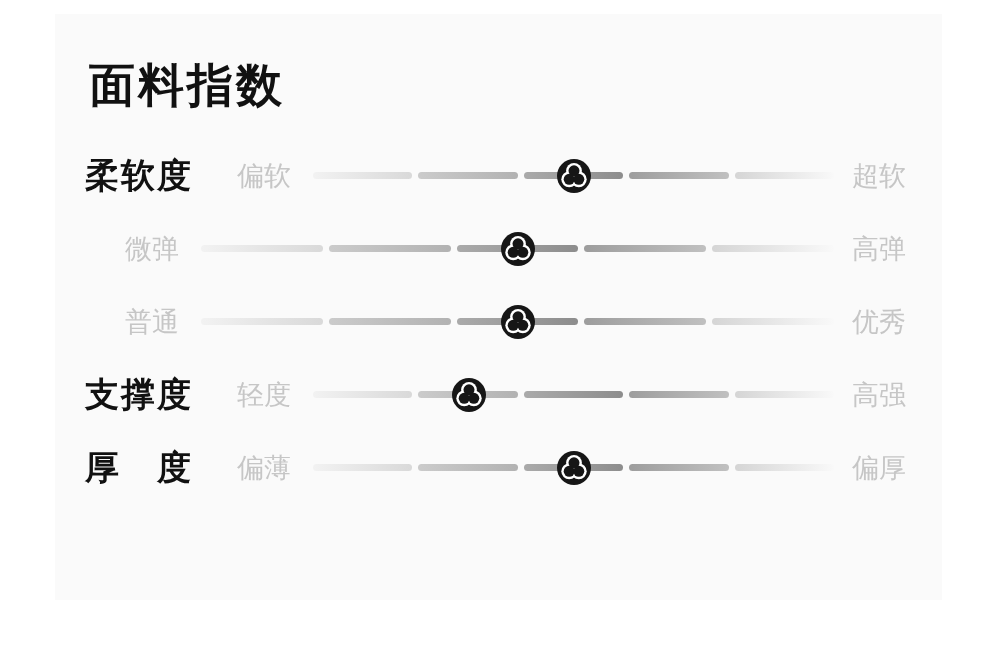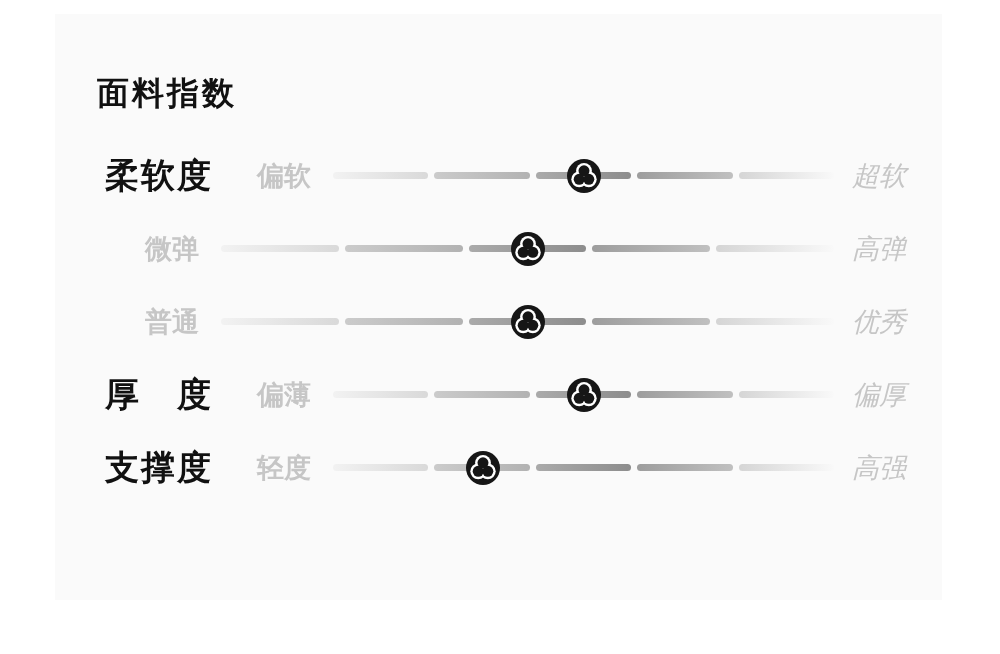--- a/index.html
+++ b/index.html
@@ -22,57 +22,56 @@
     left: 55px;
     top: 14px;
     width: 887px;
     height: 586px;
     background: #fafafa;
   }
   .title {
     position: absolute;
     left: 30px;
     top: 42px;
-    margin: 12px;
-    font-size: 32px;
+    margin: 4px;
+    font-size: 46px;
     line-height: 50px;
     font-weight: 700;
     color: #111111;
     letter-spacing: 3px;
   }
   .rows {
     position: absolute;
     left: 30px;
     top: 125px;
     width: 823px;
   }
   .row {
     display: flex;
     align-items: center;
     height: 73px;
-    margin-left: 20px;
   }
   .metric-name {
     width: 112px;
     flex: 0 0 112px;
     font-size: 34px;
     font-weight: 700;
     color: #111111;
     letter-spacing: 2px;
     white-space: nowrap;
   }
   .value-label {
     width: 56px;
     flex: 0 0 56px;
     font-size: 27px;
     color: #c6c6c6;
     white-space: nowrap;
   }
-  .value-label.left  { margin-left: 40px; font-weight: bold; }
-  .value-label.right { margin-left: 0; font-style: italic; }
+  .value-label.left  { margin-left: 40px; }
+  .value-label.right { margin-left: 0; }
   .track {
     flex: 1 1 auto;
     position: relative;
     height: 7px;
     margin-left: 20px;
     margin-right: 18px;
     display: flex;
     gap: 6px;
   }
   .seg {
@@ -167,20 +166,44 @@
               <circle cx="17" cy="11.8" r="5.5" fill="#161616"></circle>
               <circle cx="12.2" cy="20.3" r="5.5" fill="#161616"></circle>
               <circle cx="21.8" cy="20.3" r="5.5" fill="#161616"></circle>
             </svg>
           </span>
         </div>
         <div class="value-label right">优秀</div>
       </div>
 
       <div class="row">
+        <div class="metric-name">支撑度</div>
+        <div class="value-label left">轻度</div>
+        <div class="track">
+          <span class="seg s1"></span>
+          <span class="seg s2"></span>
+          <span class="seg s3"></span>
+          <span class="seg s4"></span>
+          <span class="seg s5"></span>
+          <span class="marker" style="left: 30%;">
+            <svg viewBox="0 0 34 34" xmlns="http://www.w3.org/2000/svg">
+              <circle cx="17" cy="17" r="17" fill="#161616"></circle>
+              <circle cx="17" cy="11.8" r="7.9" fill="#ffffff"></circle>
+              <circle cx="12.2" cy="20.3" r="7.9" fill="#ffffff"></circle>
+              <circle cx="21.8" cy="20.3" r="7.9" fill="#ffffff"></circle>
+              <circle cx="17" cy="11.8" r="5.5" fill="#161616"></circle>
+              <circle cx="12.2" cy="20.3" r="5.5" fill="#161616"></circle>
+              <circle cx="21.8" cy="20.3" r="5.5" fill="#161616"></circle>
+            </svg>
+          </span>
+        </div>
+        <div class="value-label right">高强</div>
+      </div>
+
+      <div class="row">
         <div class="metric-name">厚　度</div>
         <div class="value-label left">偏薄</div>
         <div class="track">
           <span class="seg s1"></span>
           <span class="seg s2"></span>
           <span class="seg s3"></span>
           <span class="seg s4"></span>
           <span class="seg s5"></span>
           <span class="marker" style="left: 50%;">
             <svg viewBox="0 0 34 34" xmlns="http://www.w3.org/2000/svg">
@@ -188,41 +211,17 @@
               <circle cx="17" cy="11.8" r="7.9" fill="#ffffff"></circle>
               <circle cx="12.2" cy="20.3" r="7.9" fill="#ffffff"></circle>
               <circle cx="21.8" cy="20.3" r="7.9" fill="#ffffff"></circle>
               <circle cx="17" cy="11.8" r="5.5" fill="#161616"></circle>
               <circle cx="12.2" cy="20.3" r="5.5" fill="#161616"></circle>
               <circle cx="21.8" cy="20.3" r="5.5" fill="#161616"></circle>
             </svg>
           </span>
         </div>
         <div class="value-label right">偏厚</div>
-      </div>
-
-      <div class="row">
-        <div class="metric-name">支撑度</div>
-        <div class="value-label left">轻度</div>
-        <div class="track">
-          <span class="seg s1"></span>
-          <span class="seg s2"></span>
-          <span class="seg s3"></span>
-          <span class="seg s4"></span>
-          <span class="seg s5"></span>
-          <span class="marker" style="left: 30%;">
-            <svg viewBox="0 0 34 34" xmlns="http://www.w3.org/2000/svg">
-              <circle cx="17" cy="17" r="17" fill="#161616"></circle>
-              <circle cx="17" cy="11.8" r="7.9" fill="#ffffff"></circle>
-              <circle cx="12.2" cy="20.3" r="7.9" fill="#ffffff"></circle>
-              <circle cx="21.8" cy="20.3" r="7.9" fill="#ffffff"></circle>
-              <circle cx="17" cy="11.8" r="5.5" fill="#161616"></circle>
-              <circle cx="12.2" cy="20.3" r="5.5" fill="#161616"></circle>
-              <circle cx="21.8" cy="20.3" r="5.5" fill="#161616"></circle>
-            </svg>
-          </span>
-        </div>
-        <div class="value-label right">高强</div>
       </div>
 
     </div>
   </section>
 </div>
 
 </body></html>

